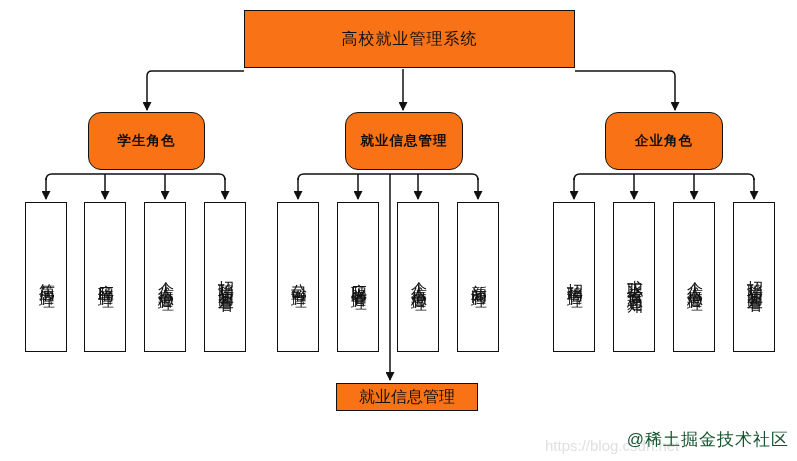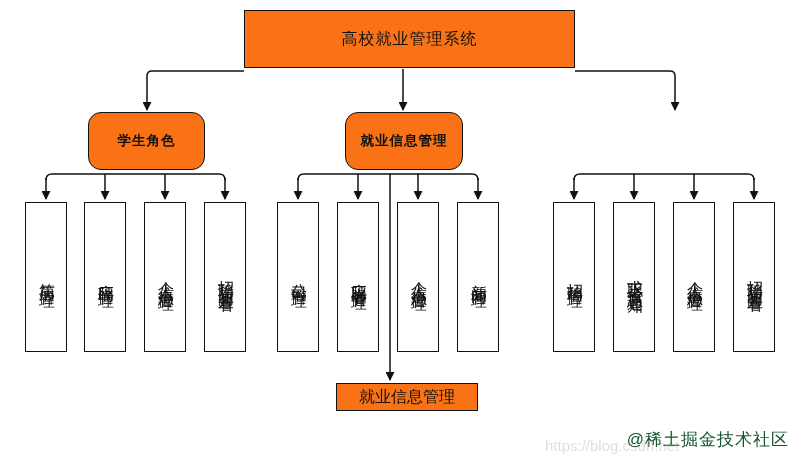--- a/index.html
+++ b/index.html
@@ -131,20 +131,21 @@
       <path d="M 634 174 L 634 199" marker-end="url(#arrow)"></path>
       <path d="M 694 174 L 694 199" marker-end="url(#arrow)"></path>
       <path d="M 754 178 L 754 199" marker-end="url(#arrow)"></path>
     </g>
   </svg>
 
   <div class="node root-node">高校就业管理系统</div>
 
   <div class="node role-node role-student">学生角色</div>
   <div class="node role-node role-admin">就业信息管理</div>
+  <div class="node role-node role-enterprise">企业角色</div>
 
   <div class="leaf leaf-1">简历管理</div>
   <div class="leaf leaf-2">应聘管理</div>
   <div class="leaf leaf-3">个人信息管理</div>
   <div class="leaf leaf-4">招聘新闻查看</div>
 
   <div class="leaf leaf-5">公司管理</div>
   <div class="leaf leaf-6">应聘者管理</div>
   <div class="leaf leaf-7">个人信息管理</div>
   <div class="leaf leaf-8">新闻管理</div>

